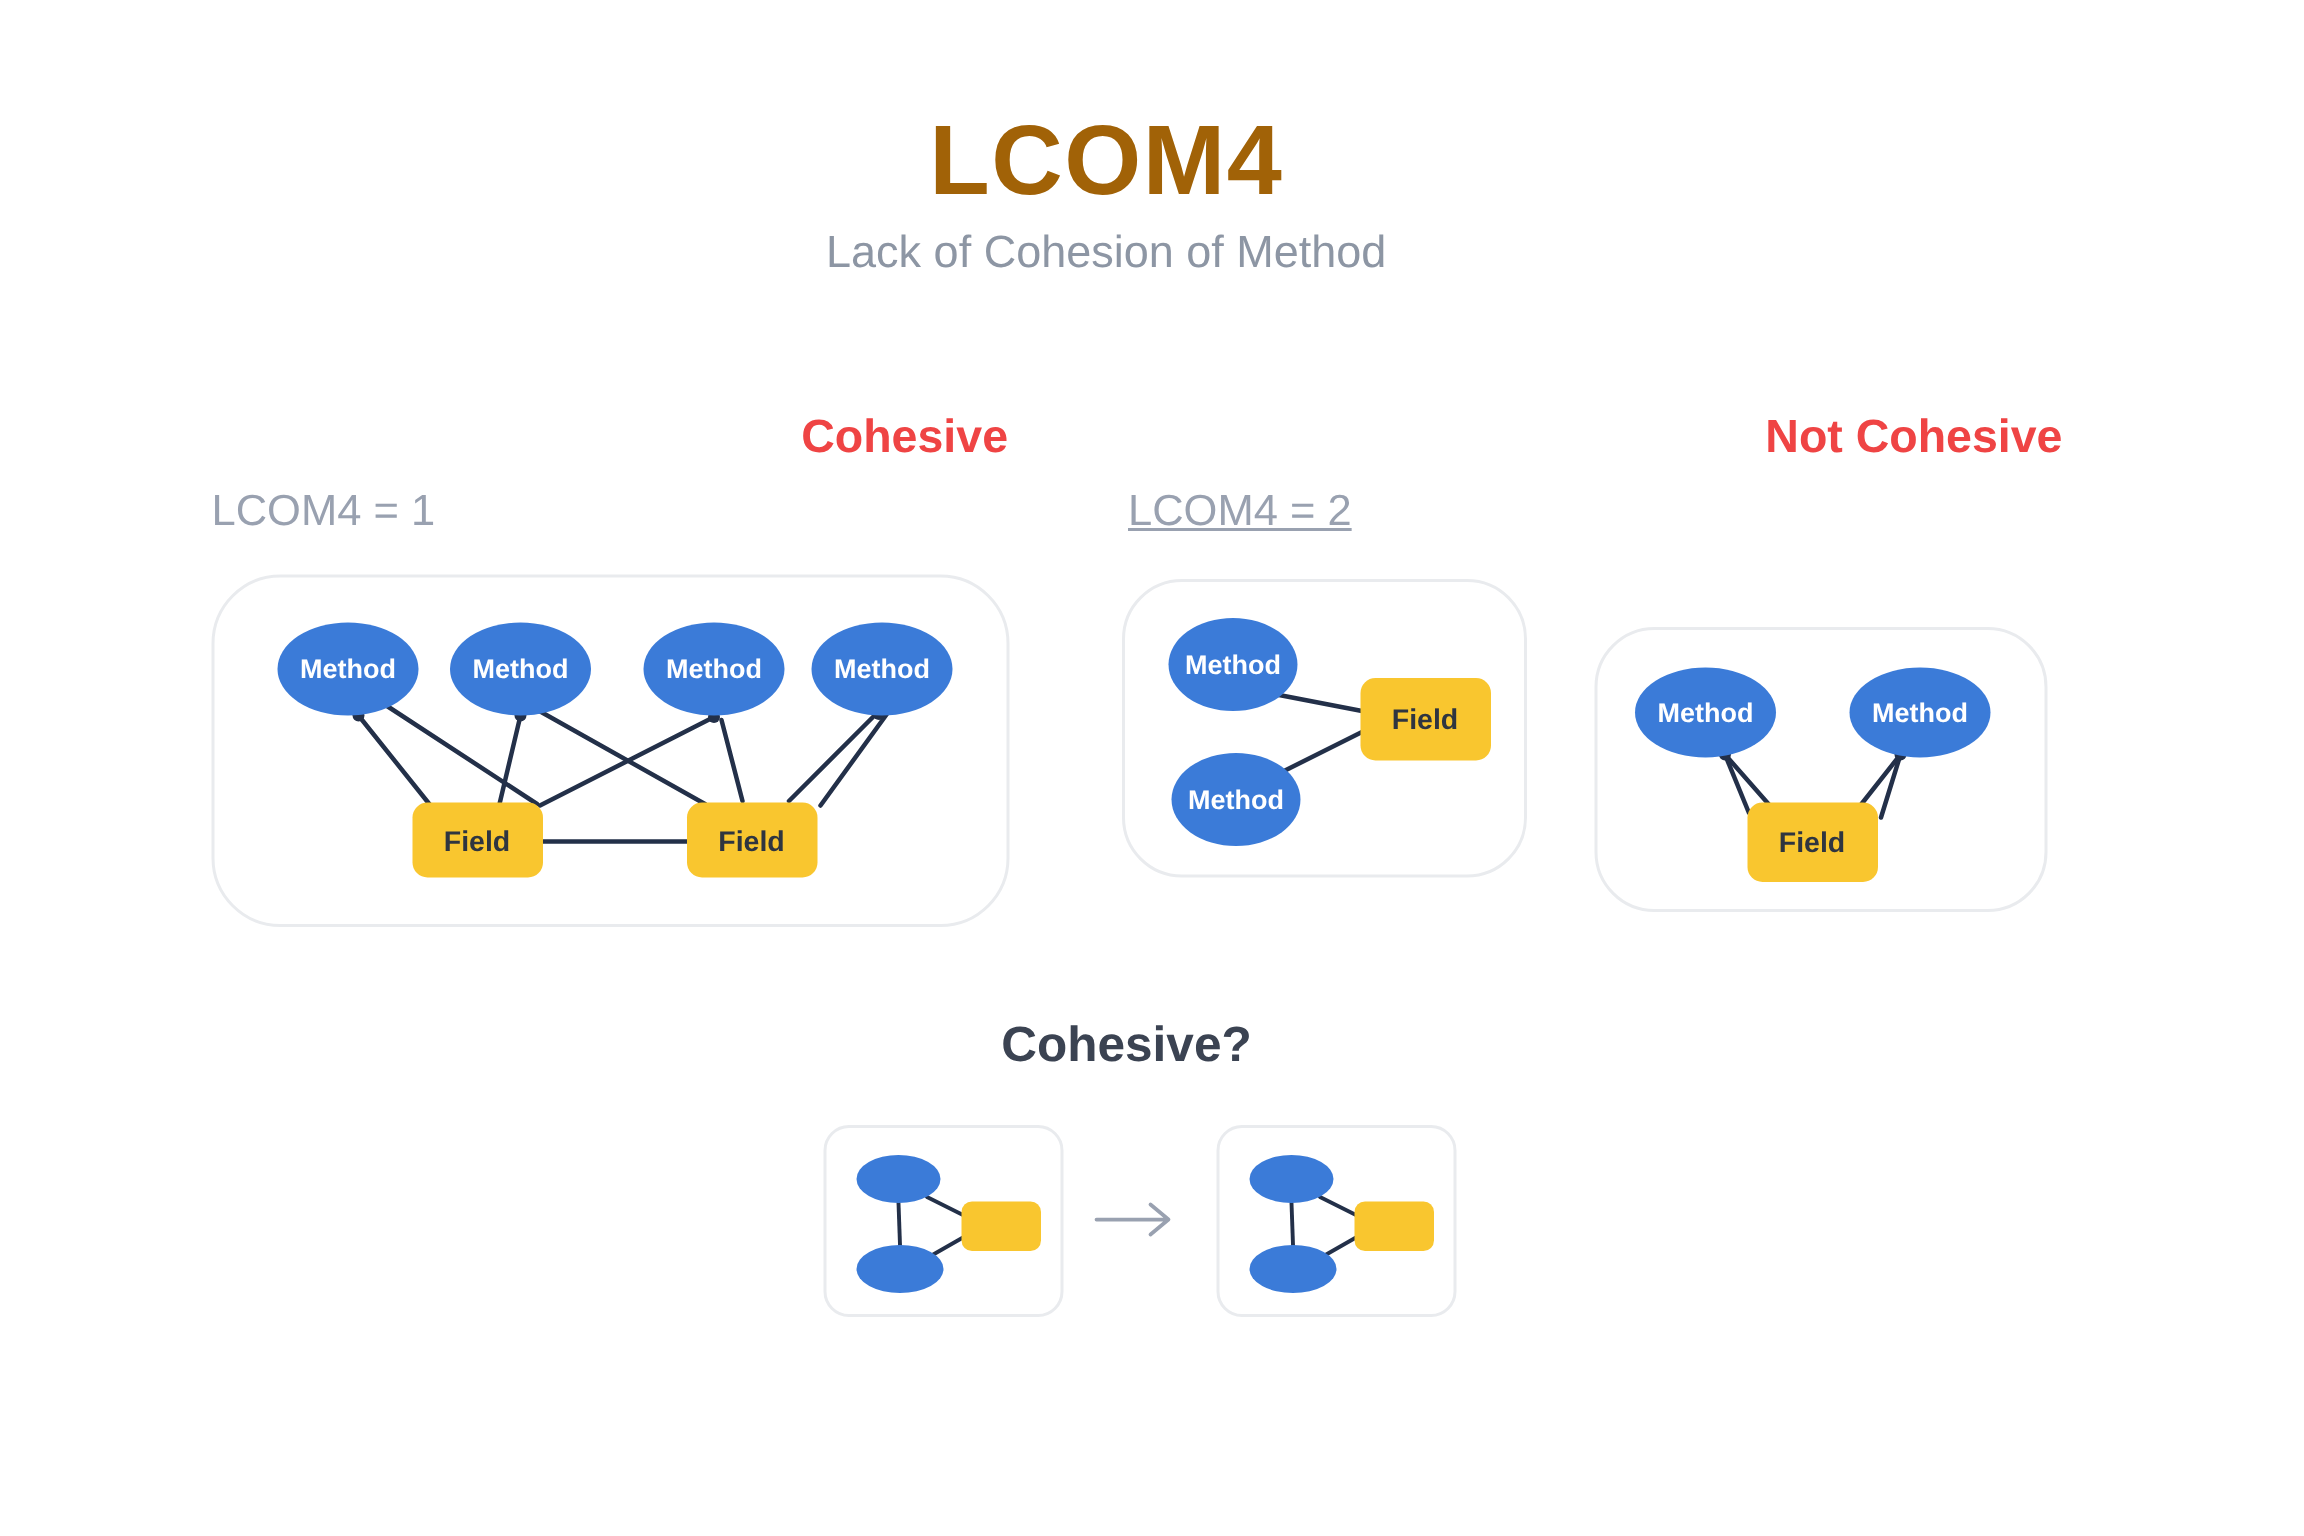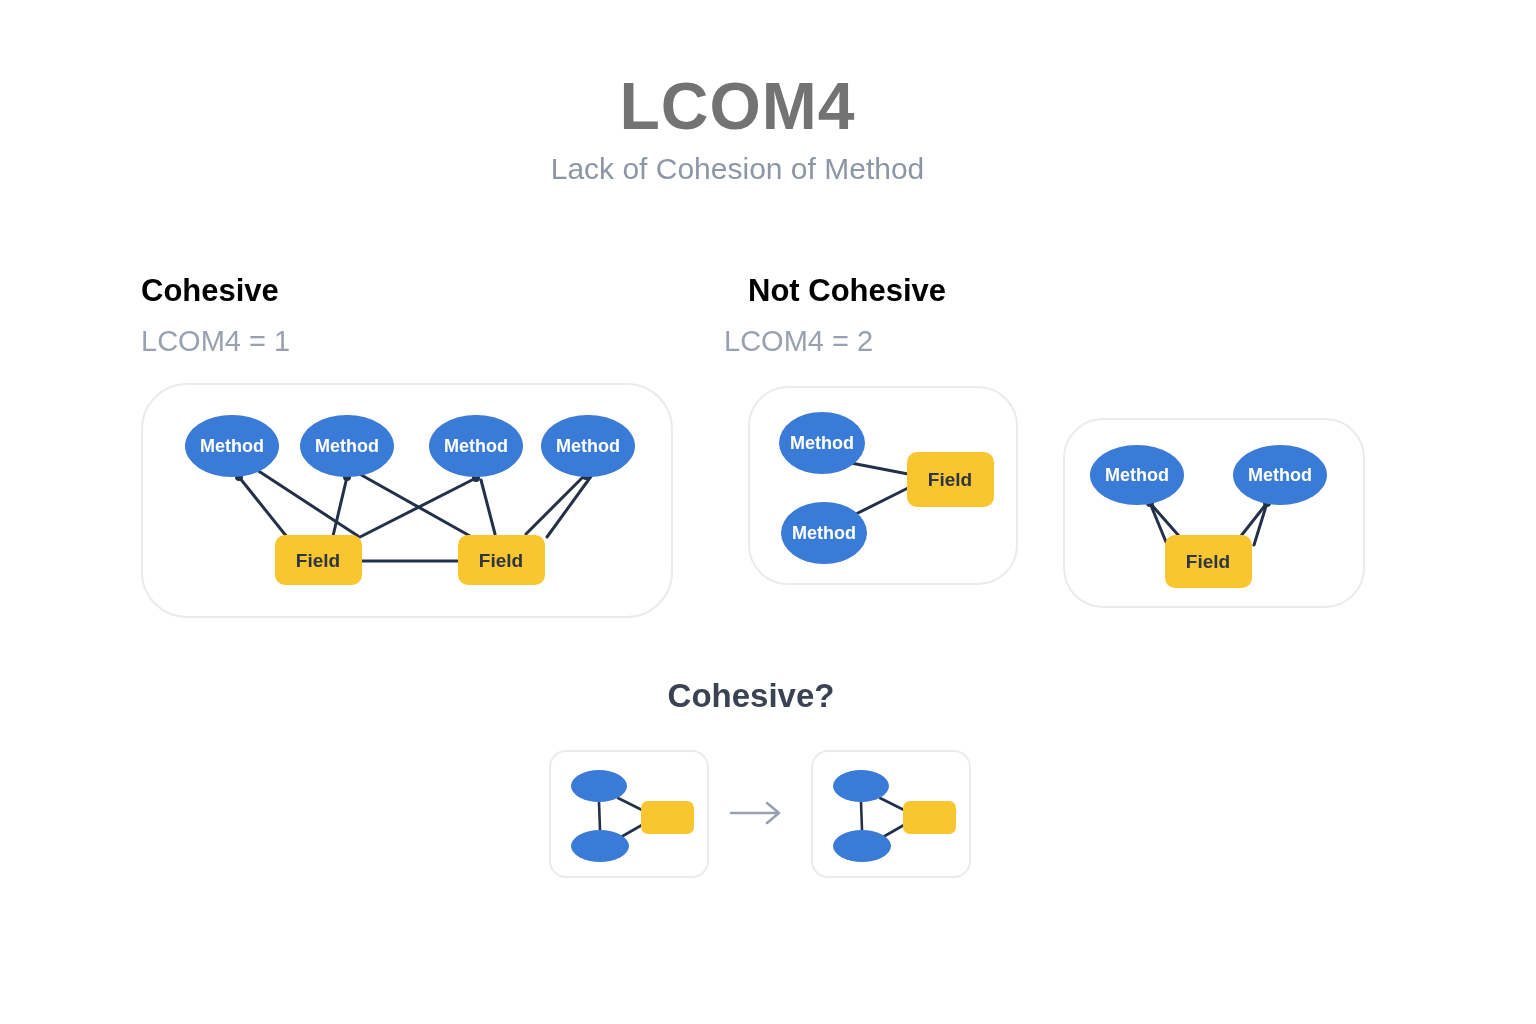--- a/index.html
+++ b/index.html
@@ -6,39 +6,39 @@
   html, body { background: #ffffff; }
   body {
     font-family: "Liberation Sans", "DejaVu Sans", sans-serif;
     width: 1536px; height: 1024px; position: relative; overflow: hidden;
   }
   .canvas { position: absolute; left: 0; top: 0; width: 1536px; height: 1024px; background: #ffffff; }
 
   .page-title {
     position: absolute; left: 0; top: 68px; width: 1475px;
     text-align: center; font-size: 66px; font-weight: 700;
-    color: #737373; letter-spacing: 1px;
+    color: #a16207; letter-spacing: 1px;
   }
   .page-subtitle {
     position: absolute; left: 0; top: 152px; width: 1475px;
     text-align: center; font-size: 30px; font-weight: 400; color: #8d96a4;
   }
 
   .section-heading {
-    position: absolute; text-align: left;
-    font-size: 31px; font-weight: 700; color: #000000;
+    position: absolute; text-align: right;
+    font-size: 31px; font-weight: 700; color: #ef4444;
   }
   .heading-cohesive   { left: 141px; top: 273px; width: 531px; }
   .heading-notcohesive{ left: 748px; top: 273px; width: 627px; }
   .metric {
     position: absolute; text-align: left;
     font-size: 29px; font-weight: 400; color: #99a1b0;
   }
   .metric-cohesive    { left: 141px; top: 325px; width: 531px; }
-  .metric-notcohesive { left: 724px; top: 325px; width: 627px; }
+  .metric-notcohesive { left: 752px; top: 325px; width: 627px; text-decoration: underline; }
 
   .heading-refactor {
     position: absolute; left: 536px; top: 677px; width: 430px;
     text-align: center; font-size: 33px; font-weight: 700; color: #3b4352;
   }
 
   .panel {
     position: absolute; background: #ffffff;
     border: 2px solid #e9ebee;
   }

